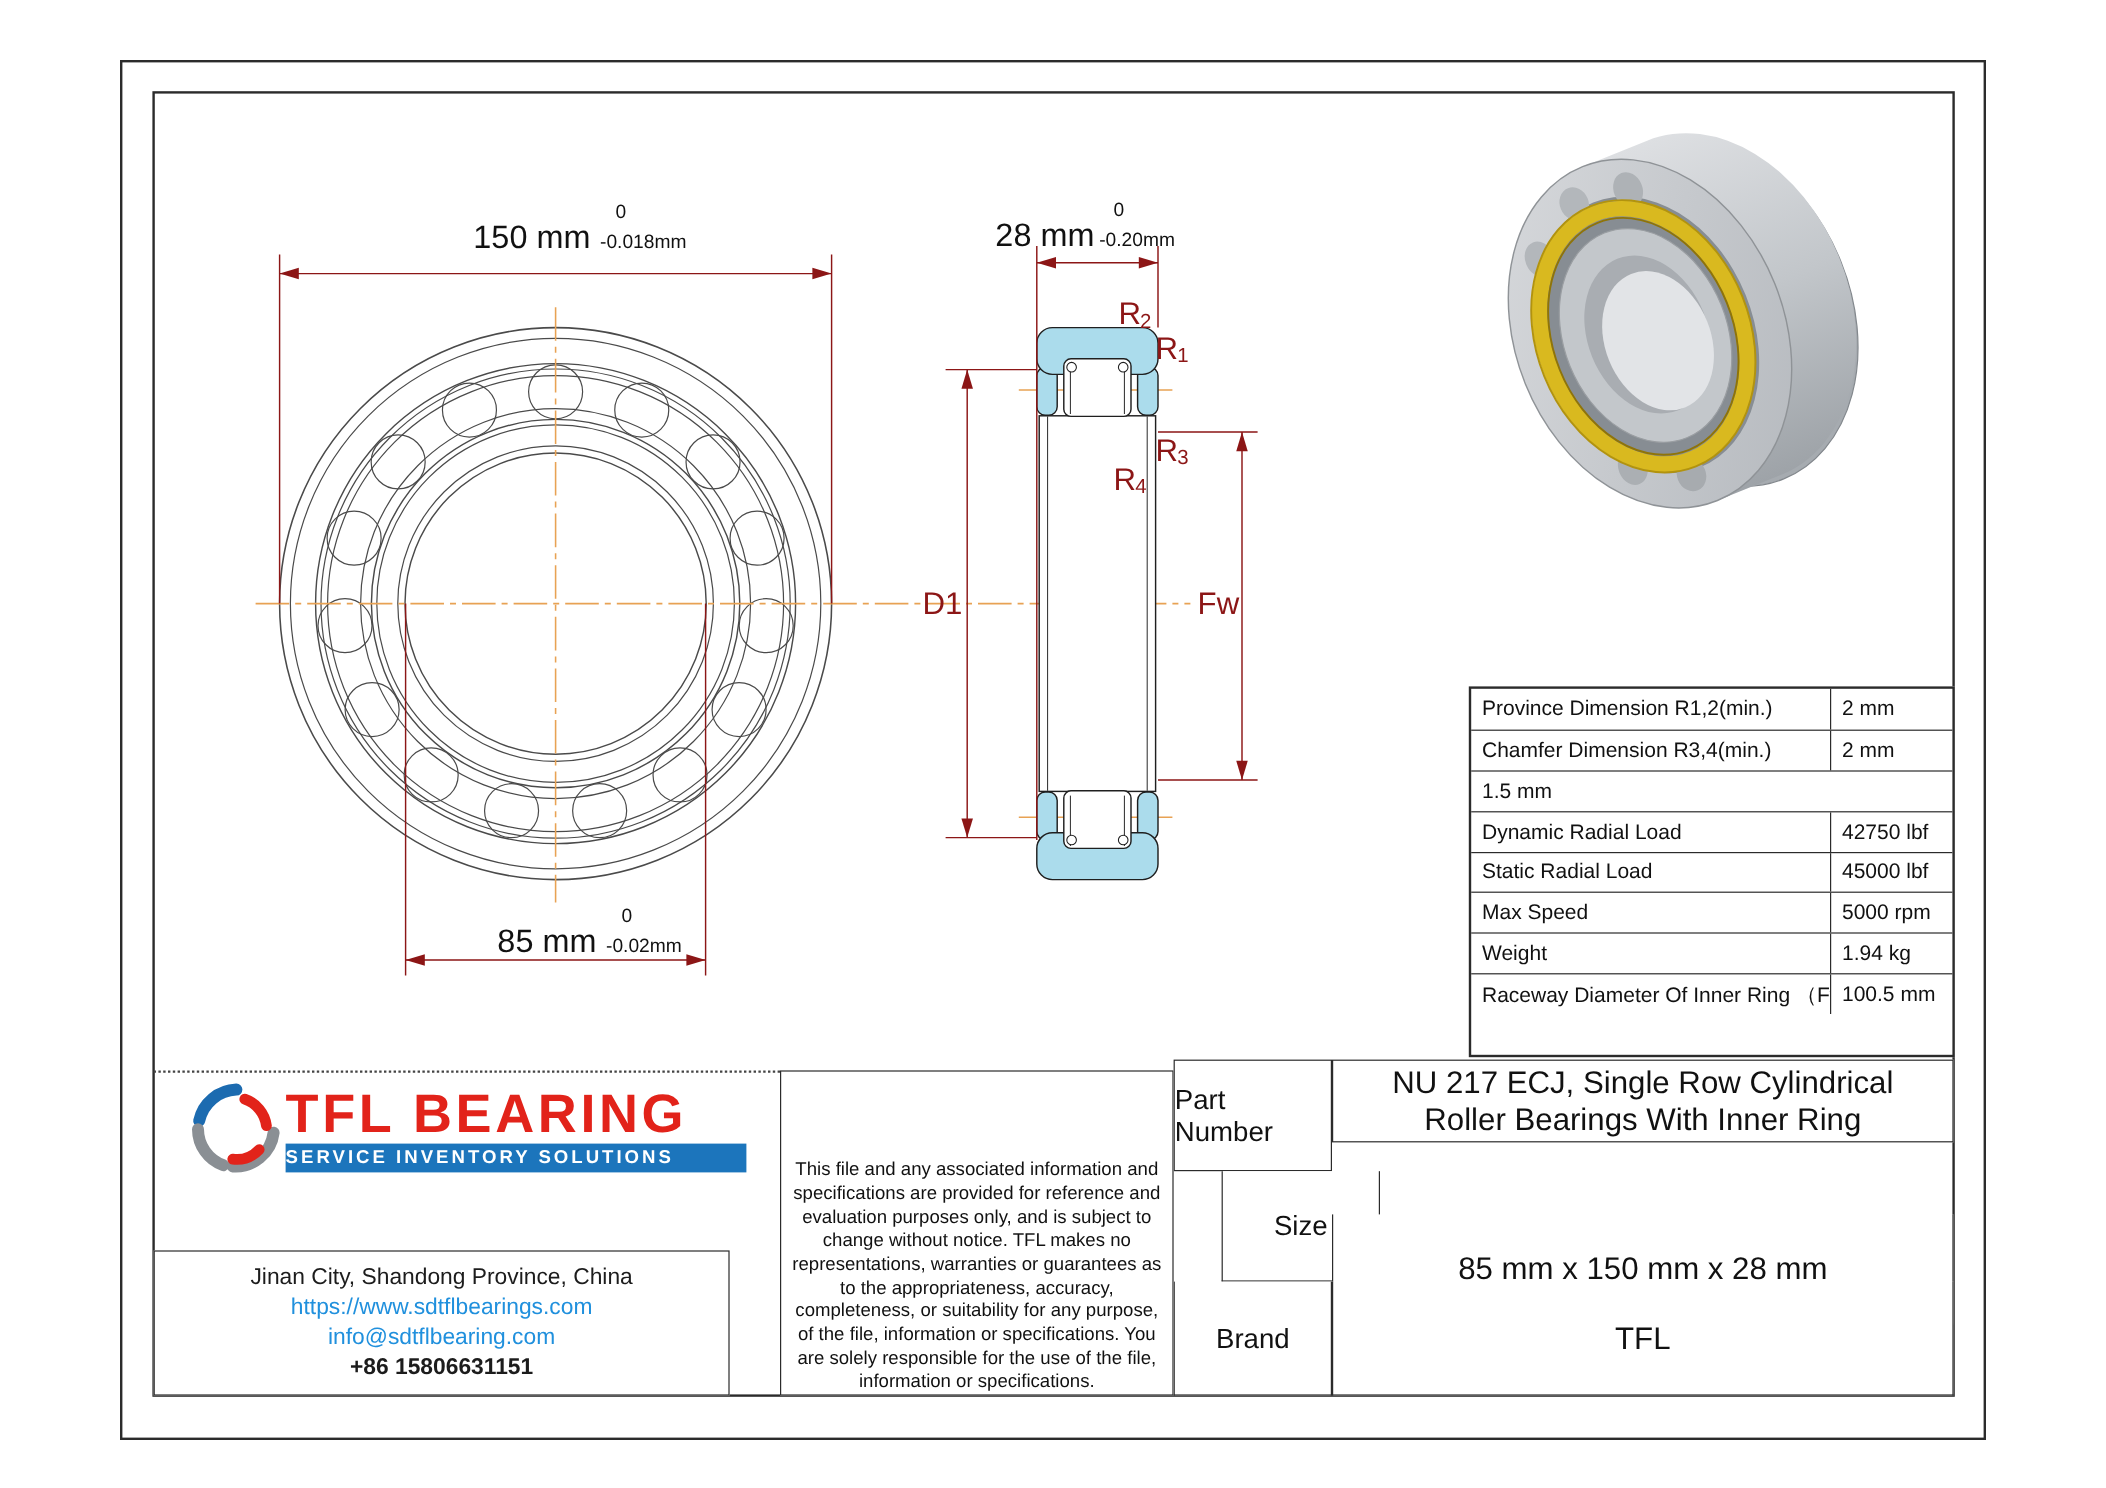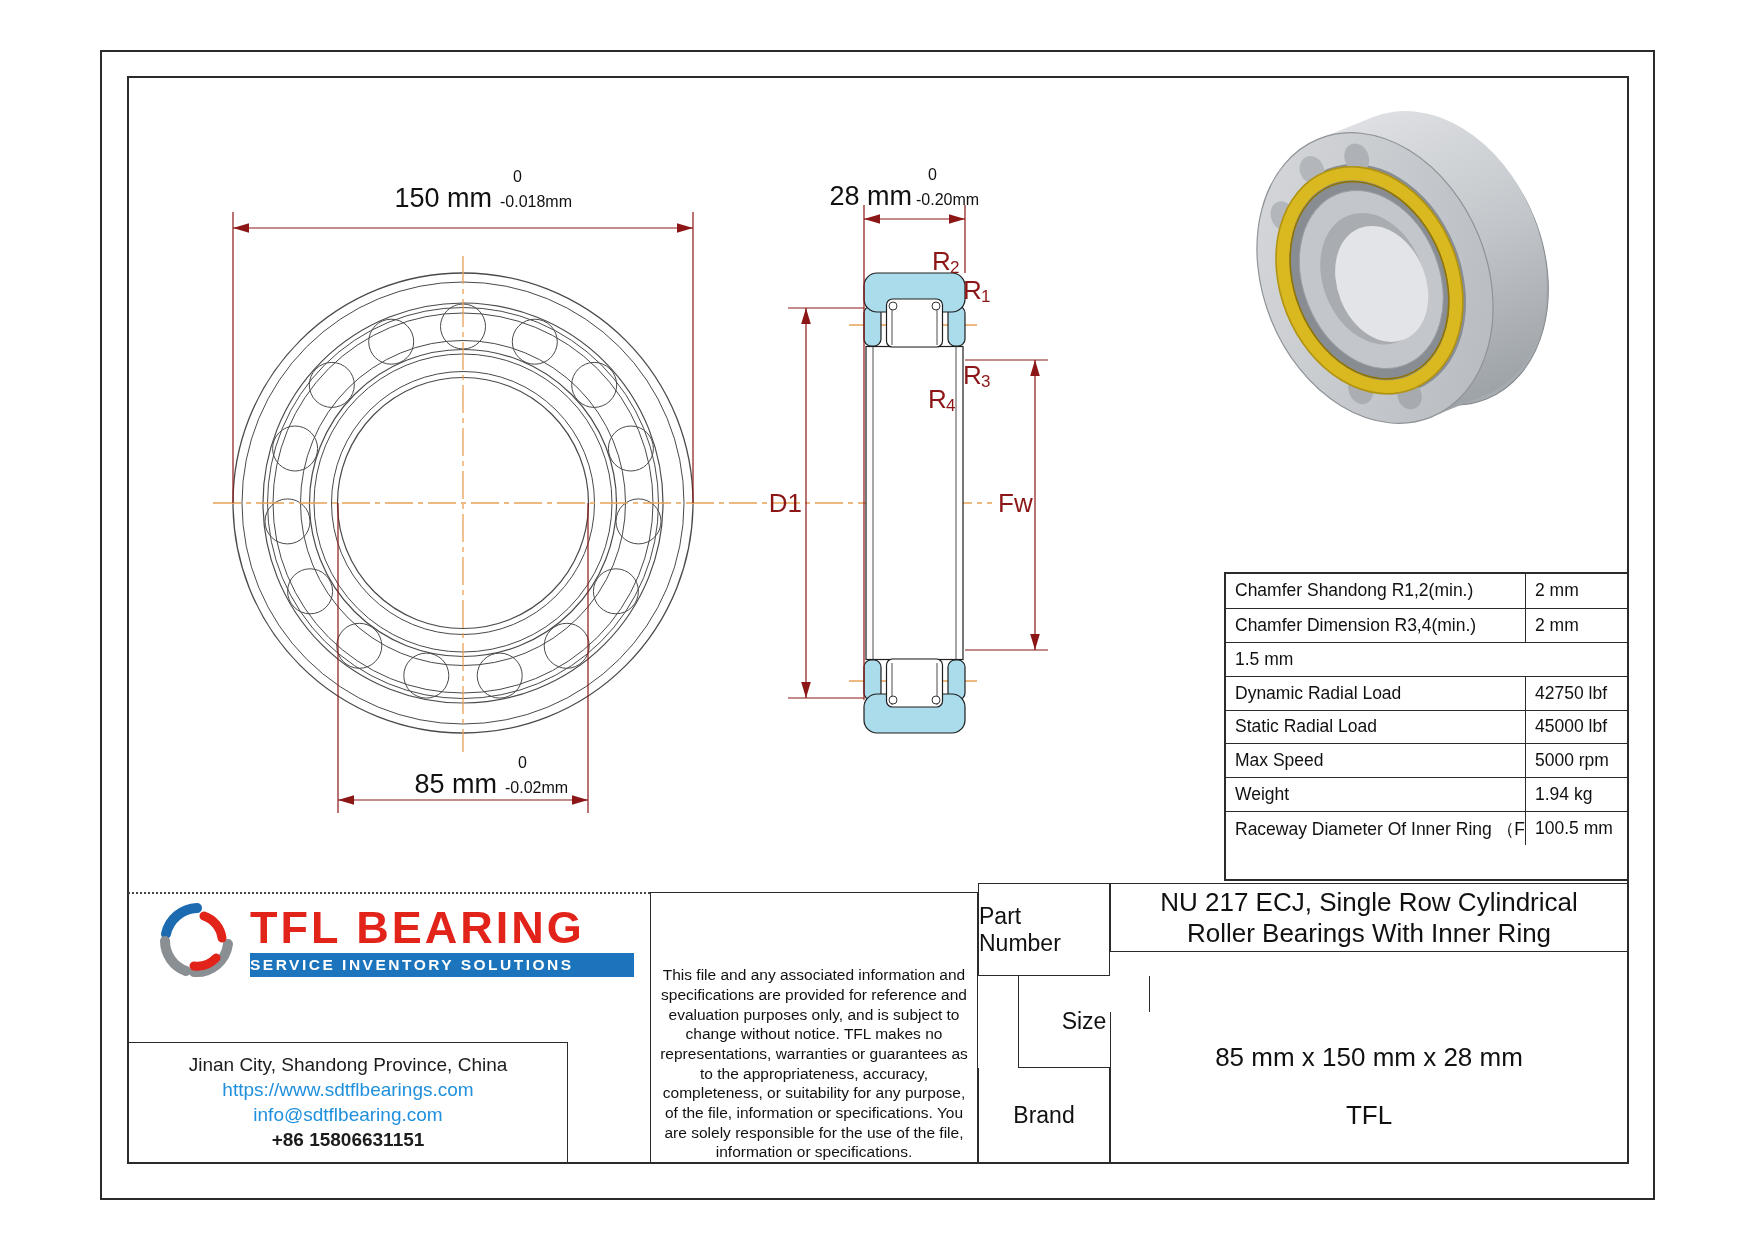--- a/index.html
+++ b/index.html
@@ -15,27 +15,27 @@
   .spec-row + .spec-row{border-top:1.5px solid #2b2b2b;}
   .spec-cell{display:flex;align-items:center;padding:0 0 0 9px;font-size:17.5px;color:#111;
     white-space:nowrap;overflow:hidden;}
   .spec-cell.lab{border-right:1.5px solid #2b2b2b;}
 
   
   .tb{border:1.6px solid #2b2b2b;background:#fff;}
   #logo-cell{left:128px;top:892px;width:522px;height:96px;border:none;
      border-top:2px dotted #444;display:flex;align-items:center;}
   #logo-icon{margin-left:28px;flex:0 0 auto;}
-  #logo-text{margin-left:12px;}
+  #logo-text{}
   #logo-title{font-size:45px;font-weight:bold;color:#e2231a;letter-spacing:3px;line-height:1;}
   #logo-banner{margin-top:3px;background:#1c75bc;color:#fff;font-weight:bold;font-size:15.5px;
      letter-spacing:2.5px;text-align:left;padding:3px 0;width:384px;}
   #company-row{left:128px;top:988px;width:522px;height:54px;display:flex;align-items:center;
      justify-content:center;font-size:26px;color:#111;}
-  #contact-row{left:128px;top:1042px;width:440px;height:121px;display:flex;flex-direction:column;
+  #contact-row{left:128px;top:1042px;width:480px;height:121px;display:flex;flex-direction:column;
      align-items:center;justify-content:center;gap:3px;font-size:19px;}
   #contact-row a{color:#2090dd;text-decoration:none;}
   #disclaimer-cell{left:650px;top:892px;width:328px;height:271px;display:flex;align-items:flex-end;}
   #disclaimer-cell .txt{font-size:15.5px;line-height:1.27;text-align:center;padding:0 9px;color:#111;}
   .field-label{display:flex;align-items:center;justify-content:center;font-size:23px;color:#111;
      border-right:1.6px solid #2b2b2b;}
   .field-value{display:flex;align-items:center;justify-content:center;text-align:center;
      font-size:26px;color:#111;padding:0 28px;}
   .fl0{left:978px;top:883px;width:132px;height:93px;}
   .fv0{left:1110px;top:883px;width:518px;height:69px;}
@@ -193,21 +193,21 @@
       <ellipse cx="-6" cy="0" rx="75" ry="102" fill="none" stroke="#8f7408" stroke-width="1.6"></ellipse>
 
       <ellipse cx="-4" cy="0" rx="68" ry="92" fill="#c3c7cb" stroke="#9a9ea2" stroke-width="1"></ellipse>
       <ellipse cx="-2" cy="0" rx="50" ry="68" fill="#a9adb2"></ellipse>
       <ellipse cx="4" cy="8" rx="44" ry="60" fill="#e2e4e7"></ellipse>
     </g>
   </svg>
 
   <div id="spec-table" class="abs">
     <div class="spec-row">
-        <div class="spec-cell lab">Chamfer Shandong R1,2(min.)</div>
+        <div class="spec-cell lab">Province Dimension R1,2(min.)</div>
         <div class="spec-cell">2 mm</div>
       </div>
     <div class="spec-row">
         <div class="spec-cell lab">Chamfer Dimension R3,4(min.)</div>
         <div class="spec-cell">2 mm</div>
       </div>
     <div class="spec-row">
         <div class="spec-cell">1.5 mm</div>
       </div>
     <div class="spec-row">

